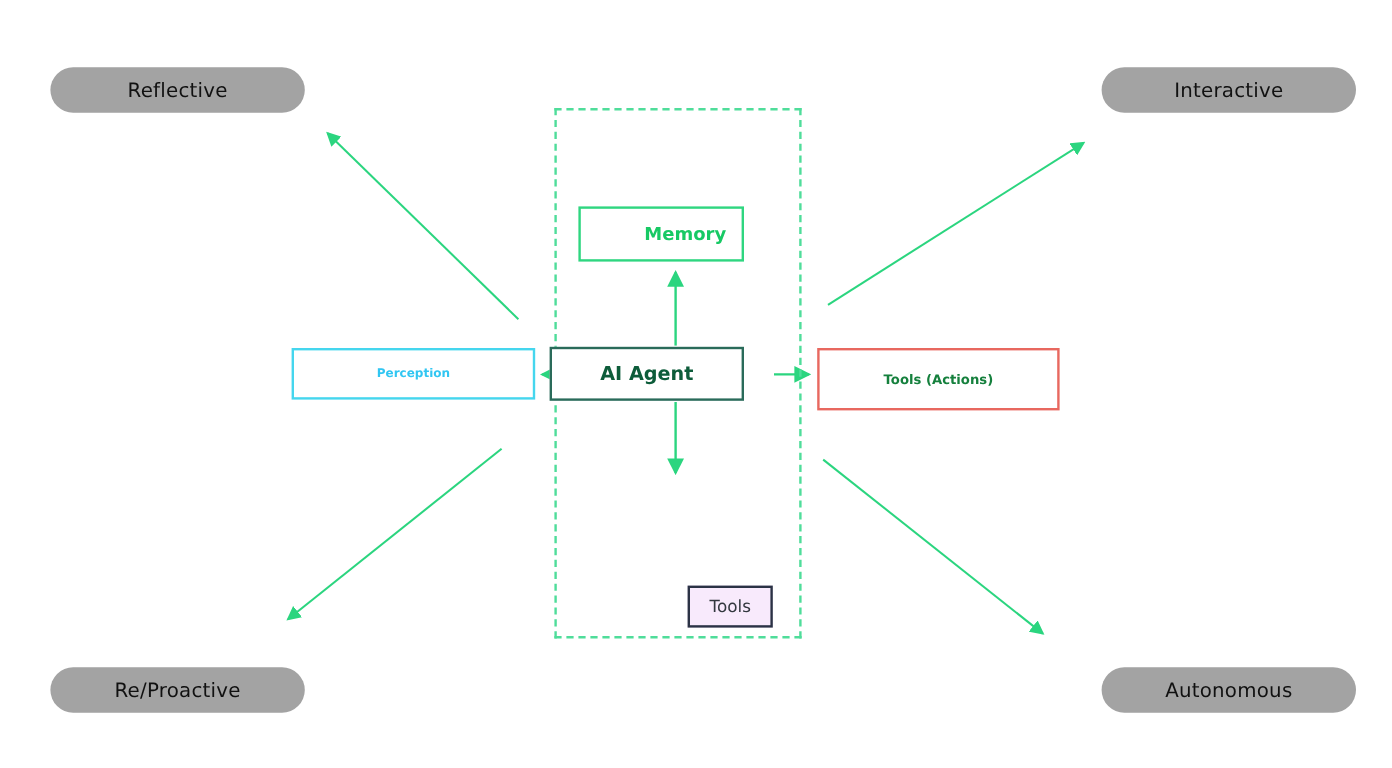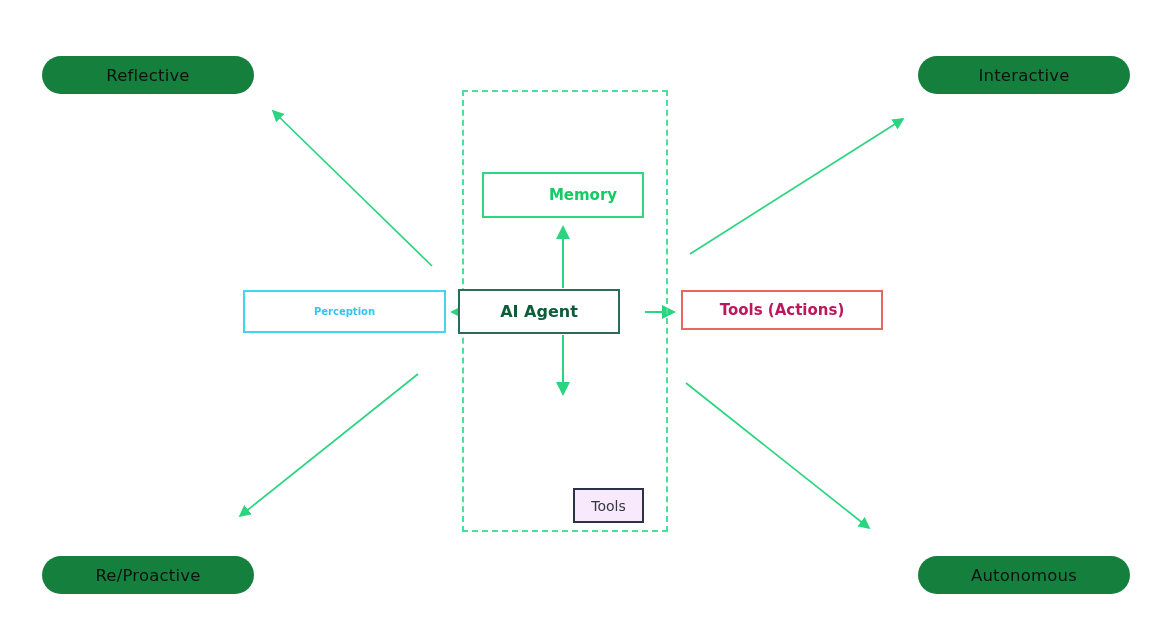--- a/index.html
+++ b/index.html
@@ -23,21 +23,21 @@
     top: 0;
     width: 1160px;
     height: 640px;
     pointer-events: none;
   }
   
   .pill {
     position: absolute;
     height: 38px;
     border-radius: 19px;
-    background: #15803d;
+    background: #a3a3a3;
     display: flex;
     align-items: center;
     justify-content: center;
     color: #111111;
     font-size: 16.5px;
     font-weight: 500;
     letter-spacing: 0.2px;
     white-space: nowrap;
   }
   #pill-reflective   { left: 42px;  top: 56px;  width: 212px; }
@@ -61,21 +61,21 @@
   .box {
     position: absolute;
     box-sizing: border-box;
     display: flex;
     align-items: center;
     justify-content: center;
     background: #ffffff;
     white-space: nowrap;
   }
   #box-memory {
-    left: 482px; top: 172px; width: 162px; height: 46px;
+    left: 482px; top: 172px; width: 138px; height: 46px;
     border: 2px solid #2fd680;
     color: #17c964;
     font-size: 15px;
     font-weight: 700;
     padding-left: 40px;
   }
   #box-agent {
     left: 458px; top: 289px; width: 162px; height: 45px;
     border: 2px solid #2a6b5a;
     color: #0d5c3a;
@@ -90,24 +90,24 @@
     font-weight: 700;
   }
   #box-perception {
     left: 243px; top: 290px; width: 203px; height: 43px;
     border: 2px solid #45d6ee;
     color: #31c6f2;
     font-size: 10px;
     font-weight: 700;
   }
   #box-tools {
-    left: 681px; top: 290px; width: 202px; height: 40px;
+    left: 681px; top: 290px; width: 202px; height: 52px;
     border: 2px solid #e8685f;
-    color: #be185d;
-    font-size: 15px;
+    color: #15803d;
+    font-size: 11px;
     font-weight: 700;
   }
   #box-brain {
     left: 573px; top: 488px; width: 71px; height: 35px;
     border: 2px solid #2b3245;
     background: #f8eafc;
     color: #33383f;
     font-size: 14px;
     font-weight: 400;
   }

